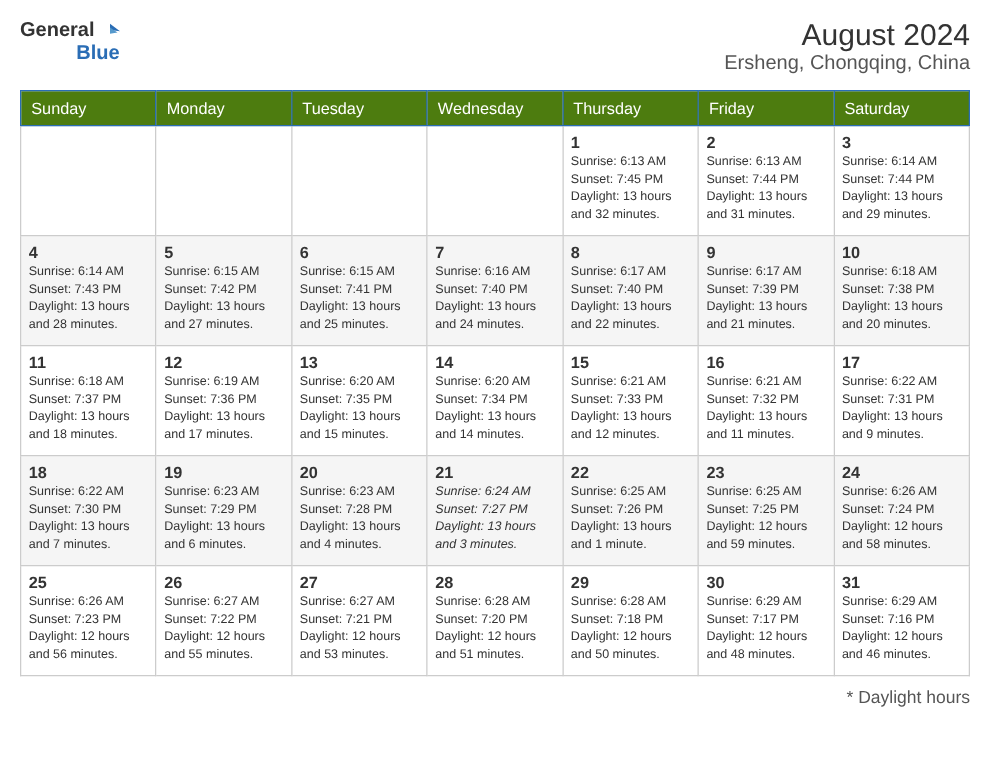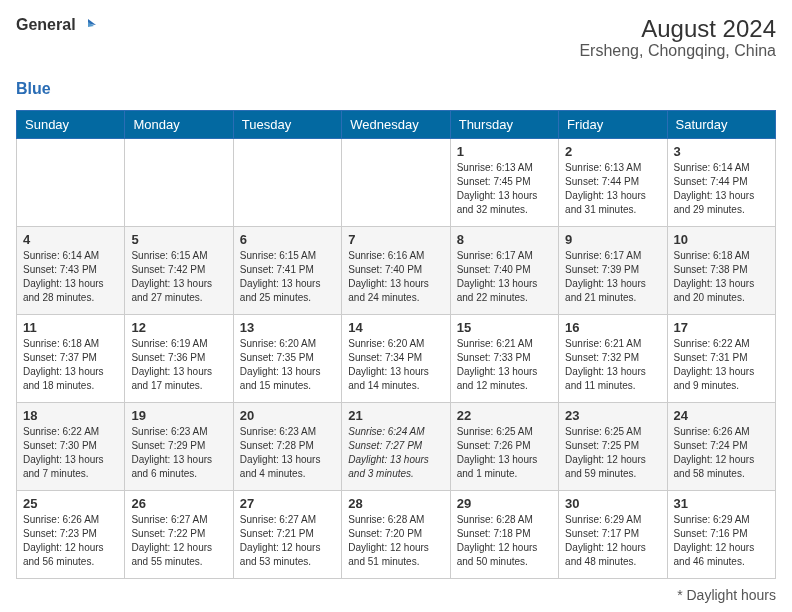--- a/index.html
+++ b/index.html
@@ -33,21 +33,21 @@
     .location-subtitle {
       font-size: 16px;
       color: #555;
     }
     .calendar-table {
       width: 100%;
       border-collapse: collapse;
       table-layout: fixed;
     }
     .calendar-table th {
-      background-color: #0369a1;
+      background-color: #4d7c0f;
       color: #fff;
       text-align: left;
       padding: 6px 8px;
       font-size: 13px;
       font-weight: normal;
       border: 1px solid #2a6db5;
     }
     .calendar-table td {
       border: 1px solid #ccc;
       vertical-align: top;
@@ -79,29 +79,29 @@
       font-size: 14px;
       color: #555;
       text-align: right;
     }
   </style>
 </head>
 <body>
 
 <div class="header-area">
   <div class="logo">
-    <div style="display:flex;flex-direction:column;line-height:1.1;gap:46px;">
+    <div style="display:flex;flex-direction:column;line-height:1.1;">
       <div style="display:flex;align-items:center;gap:2px;">
         <span style="font-size:16px;font-weight:bold;color:#333;">General</span>
         <svg width="18" height="18" viewBox="0 0 18 18">
           <polygon points="10,3 18,9 10,8" fill="#2a6db5"></polygon>
           <polygon points="10,6 16,10 10,11" fill="#5599cc"></polygon>
         </svg>
       </div>
-      <span style="font-size:16px;font-weight:bold;color:#2a6db5;">Blue</span>
+      <span style="font-size:16px;font-weight:bold;color:#2a6db5;margin-left:45px;">Blue</span>
     </div>
   </div>
   <div class="title-area">
     <div class="month-year-title">August 2024</div>
     <div class="location-subtitle">Ersheng, Chongqing, China</div>
   </div>
 </div>
 
 <table class="calendar-table">
   <thead>

